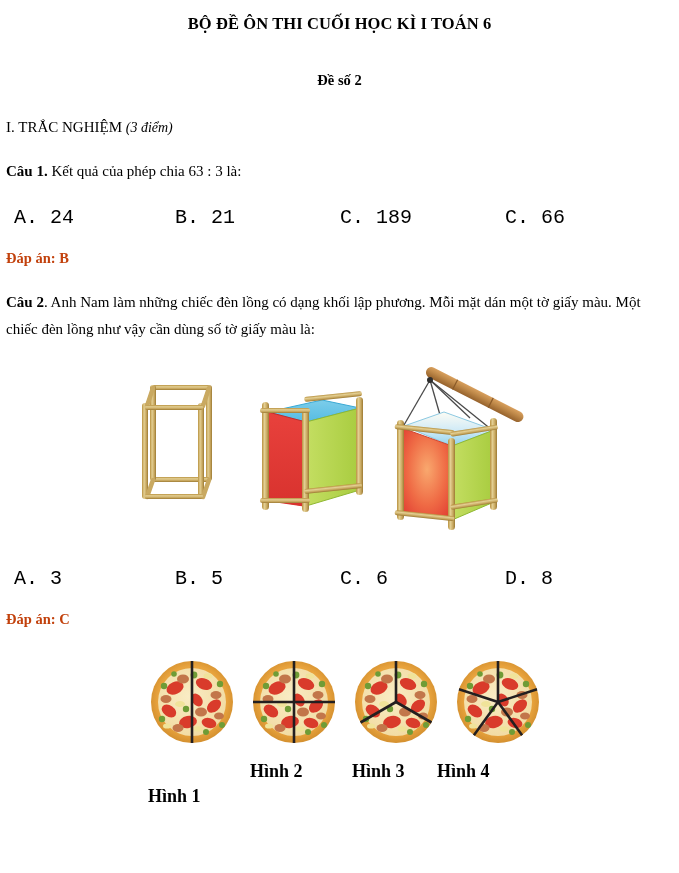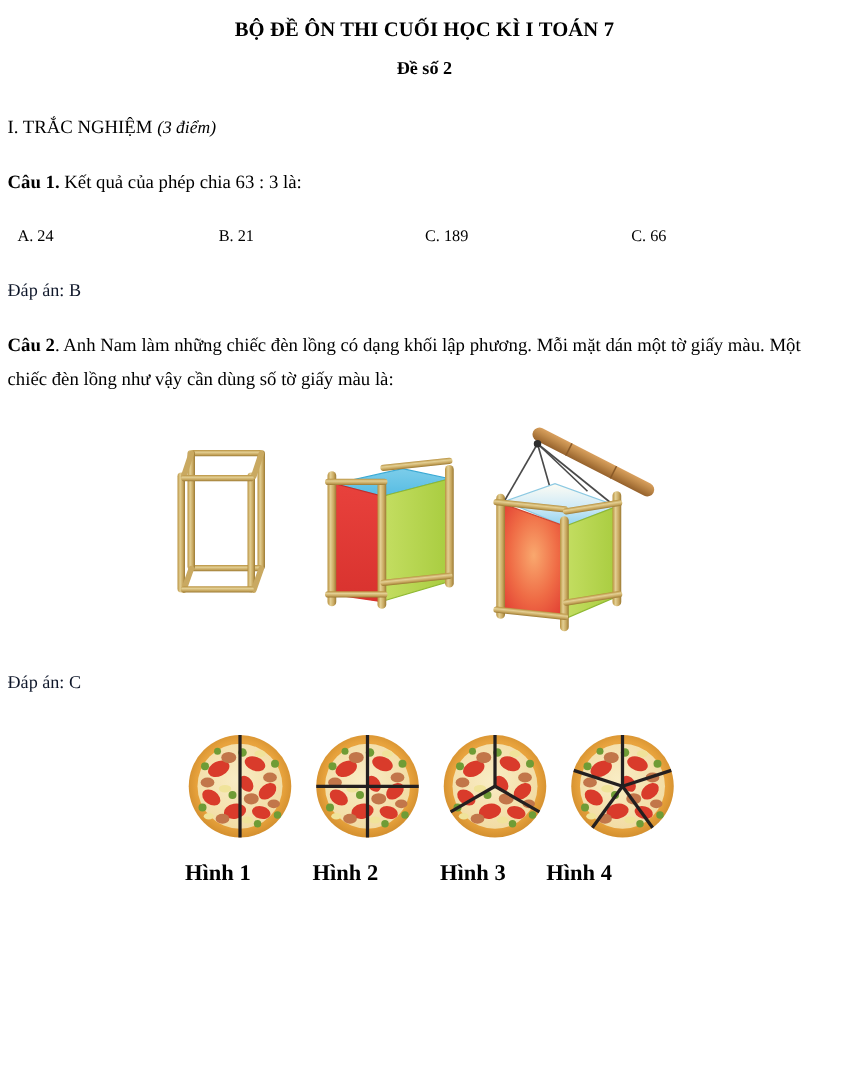--- a/index.html
+++ b/index.html
@@ -26,57 +26,59 @@
     text-align: center;
     font-weight: bold;
     font-size: 16.5px;
     letter-spacing: .1px;
     margin: 14px 0 0 0;
   }
   .sub-title {
     text-align: center;
     font-weight: bold;
     font-size: 14.5px;
-    margin: 13px 0 0 0;
+    margin: 38px 0 0 0;
   }
   .section-head {
     font-size: 15px;
     margin: 30px 0 0 6px;
   }
   .section-head .sec-label { font-weight: normal; }
   .section-head .sec-score { font-style: italic; font-size: 14px; }
 
   .question {
     font-size: 15px;
     line-height: 1.75;
     margin: 22px 0 0 6px;
     max-width: 660px;
   }
   .question .q-label { font-weight: bold; }
 
   .options {
     position: relative;
     height: 26px;
     margin: 22px 0 0 0;
-    font-size: 13px;
+    font-size: 20px;
+    font-family: Liberation Mono, monospace;
   }
   .options span {
     position: absolute;
     top: 0;
     white-space: nowrap;
   }
   .opt0 { left: 14px; }
   .opt1 { left: 175px; }
   .opt2 { left: 340px; }
   .opt3 { left: 505px; }
 
   .answer {
-    color: #0f172a;
+    color: #c2410c;
     font-size: 14.5px;
     margin: 18px 0 0 6px;
+    font-weight: bold;
   }
 
   
   .lantern-figure {
     position: relative;
     width: 679px;
     height: 195px;
     margin-top: 8px;
   }
   .lantern-figure svg { display: block; }
@@ -95,31 +97,31 @@
     height: 34px;
     margin-top: 6px;
     font-size: 18px;
     font-weight: bold;
   }
   .figure-captions span {
     position: absolute;
     top: 0;
     white-space: nowrap;
   }
-  .cap0 { left: 148px; }
+  .cap0 { left: 148px; margin-top: 25px; }
   .cap1 { left: 250px; }
   .cap2 { left: 352px; }
   .cap3 { left: 437px; }
 </style>
 </head>
 <body>
 
 <div class="page">
 
-  <div class="doc-title">BỘ ĐỀ ÔN THI CUỐI HỌC KÌ I TOÁN 7</div>
+  <div class="doc-title">BỘ ĐỀ ÔN THI CUỐI HỌC KÌ I TOÁN 6</div>
   <div class="sub-title">Đề số 2</div>
 
   <div class="section-head">
     <span class="sec-label">I. TRẮC NGHIỆM</span>
     <span class="sec-score">(3 điểm)</span>
   </div>
 
   <div class="question">
     <span class="q-label">Câu 1.</span><span> Kết quả của phép chia 63 : 3 là:</span>
   </div>
@@ -249,20 +251,26 @@
         <rect x="490" y="68" width="7" height="92" rx="3.5" fill="url(#bambooV)"></rect>
 
         <rect x="395" y="74" width="60" height="5" rx="2.5" fill="url(#bambooH)" transform="rotate(6 395 74)"></rect>
         <rect x="395" y="160" width="60" height="5" rx="2.5" fill="url(#bambooH)" transform="rotate(6 395 160)"></rect>
         <rect x="450" y="82" width="48" height="5" rx="2.5" fill="url(#bambooH)" transform="rotate(-9 450 82)"></rect>
         <rect x="450" y="155" width="48" height="5" rx="2.5" fill="url(#bambooH)" transform="rotate(-9 450 155)"></rect>
       </g>
     </svg>
   </div>
 
+  <div class="options">
+    <span class="opt0">A. 3</span>
+    <span class="opt1">B. 5</span>
+    <span class="opt2">C. 6</span>
+    <span class="opt3">D. 8</span>
+  </div>
 
   <div class="answer">Đáp án: C</div>
 
 
   <div class="pizza-figure">
     <svg width="679" height="105" viewBox="0 0 679 105" xmlns="http://www.w3.org/2000/svg">
       <defs>
         <radialGradient id="crustG" cx="50%" cy="48%" r="52%">
           <stop offset="0%" stop-color="#f3c06a"></stop>
           <stop offset="80%" stop-color="#e8a33d"></stop>

